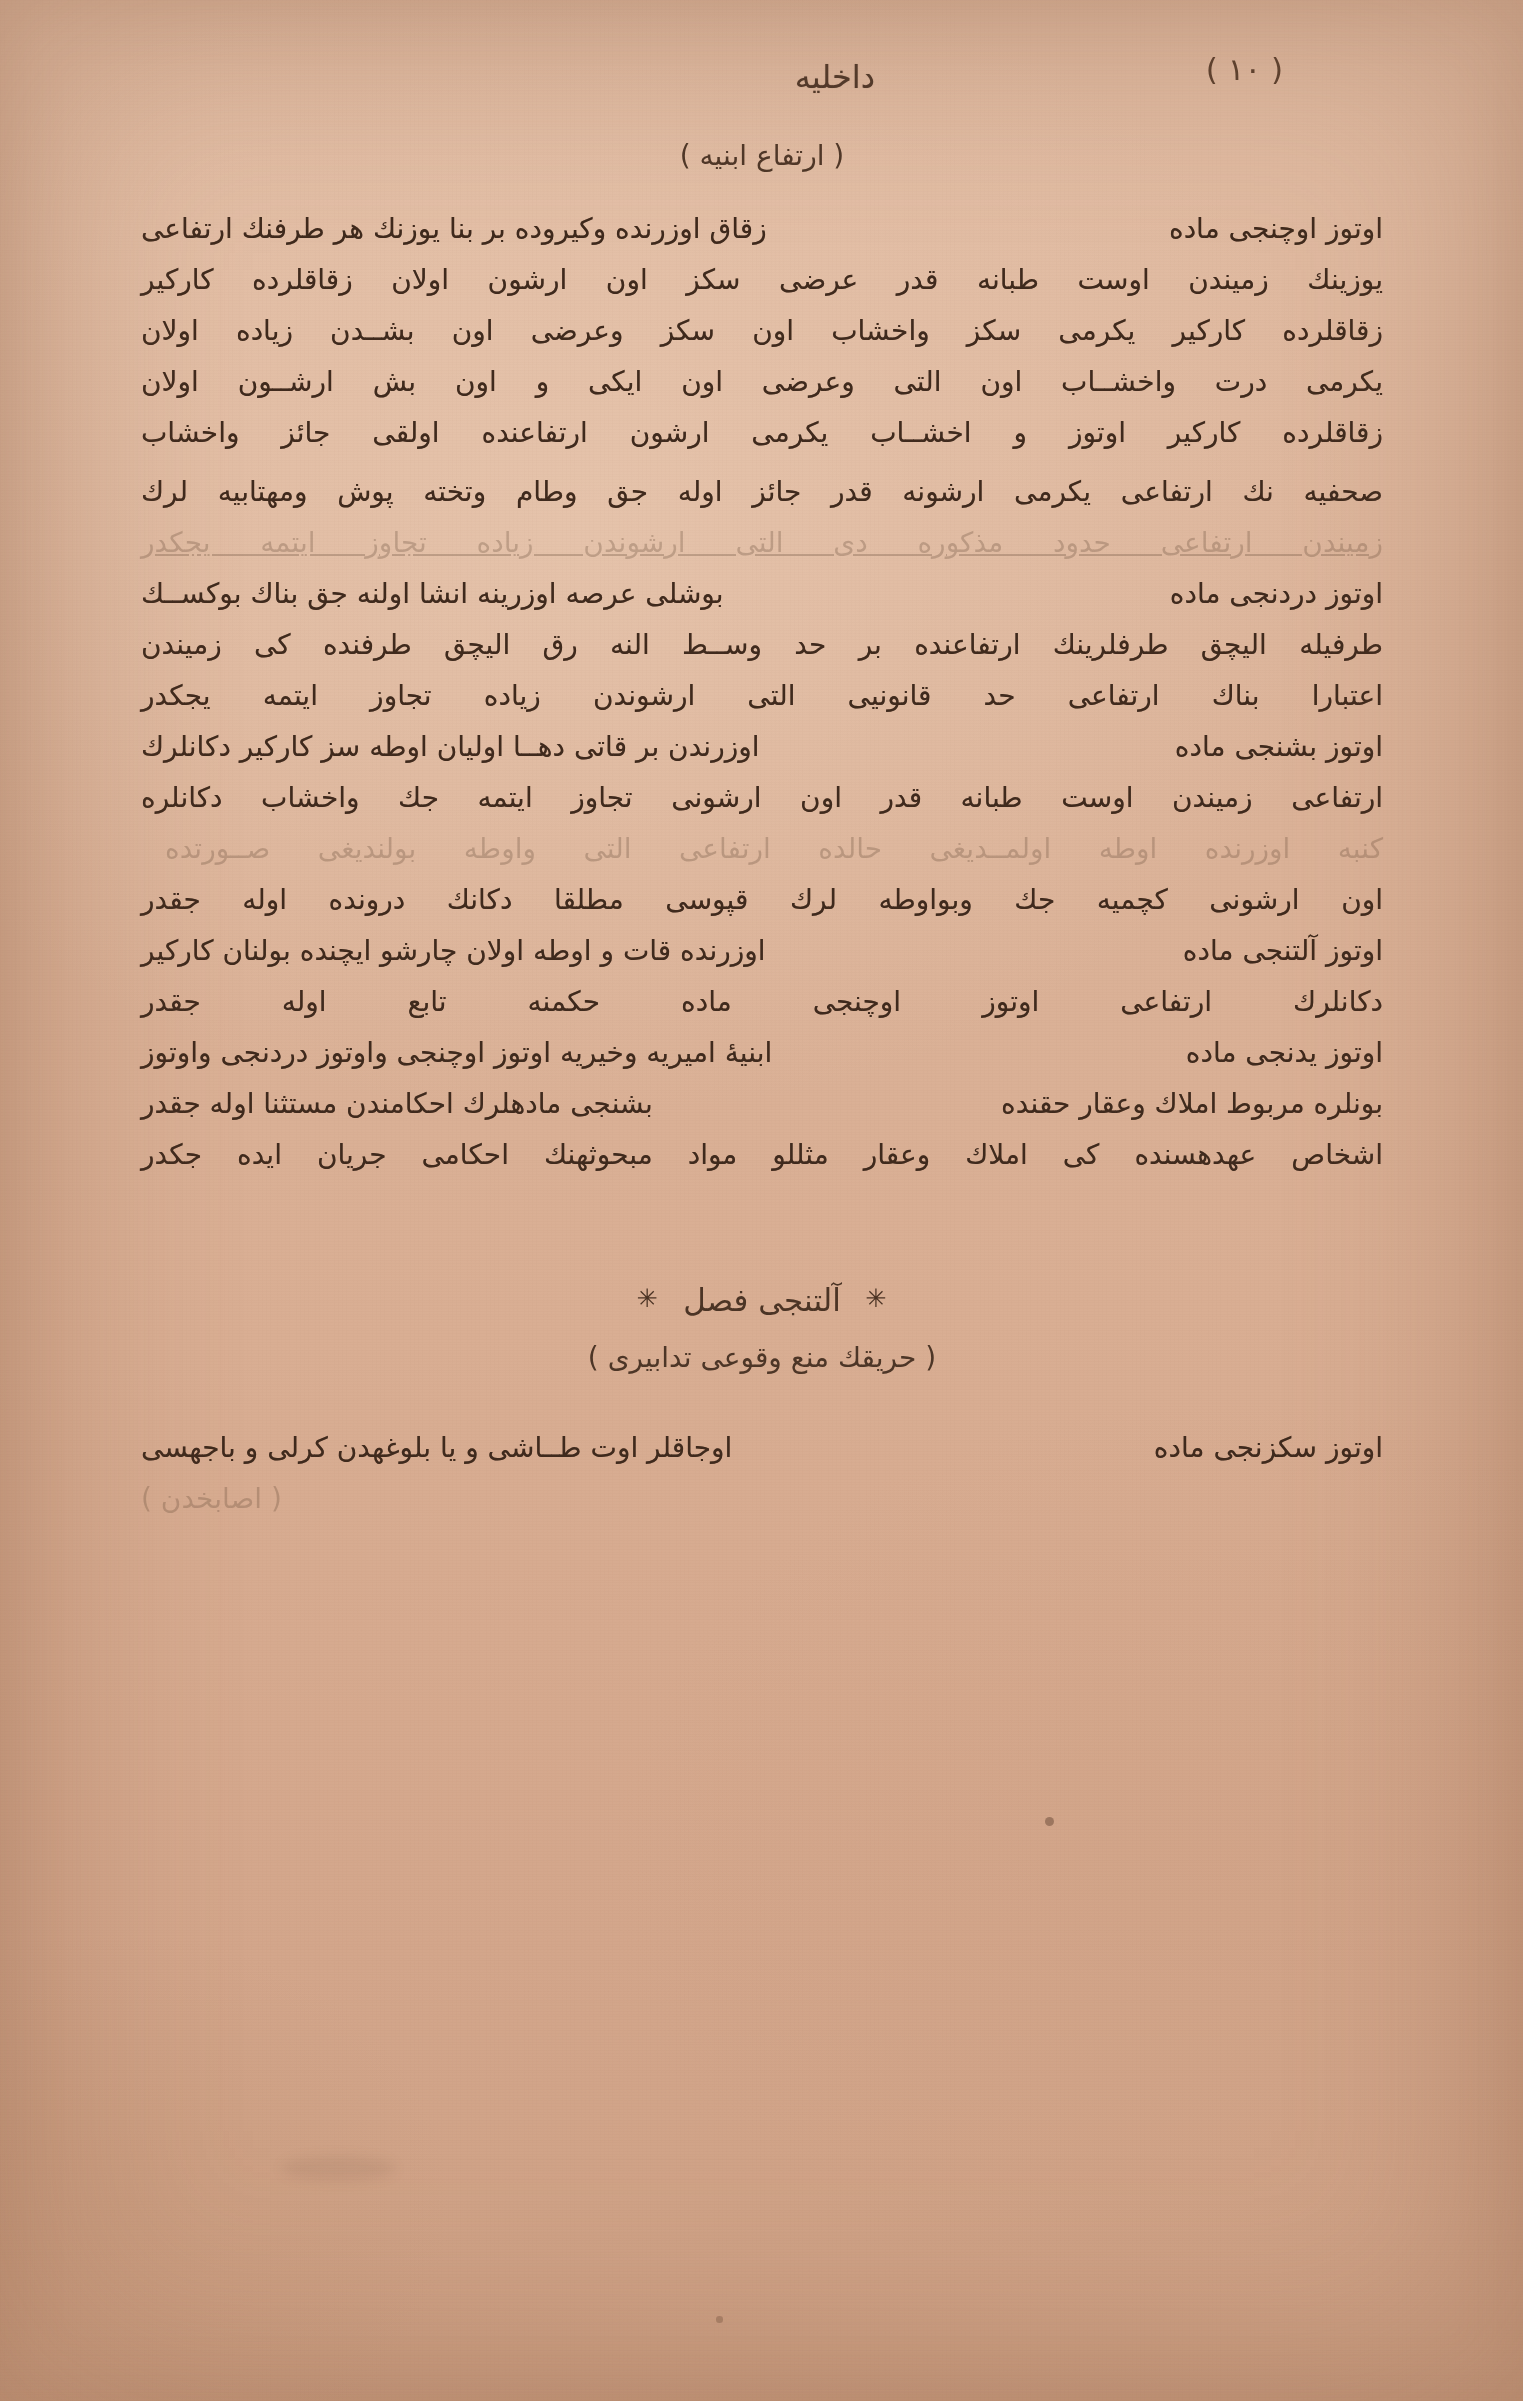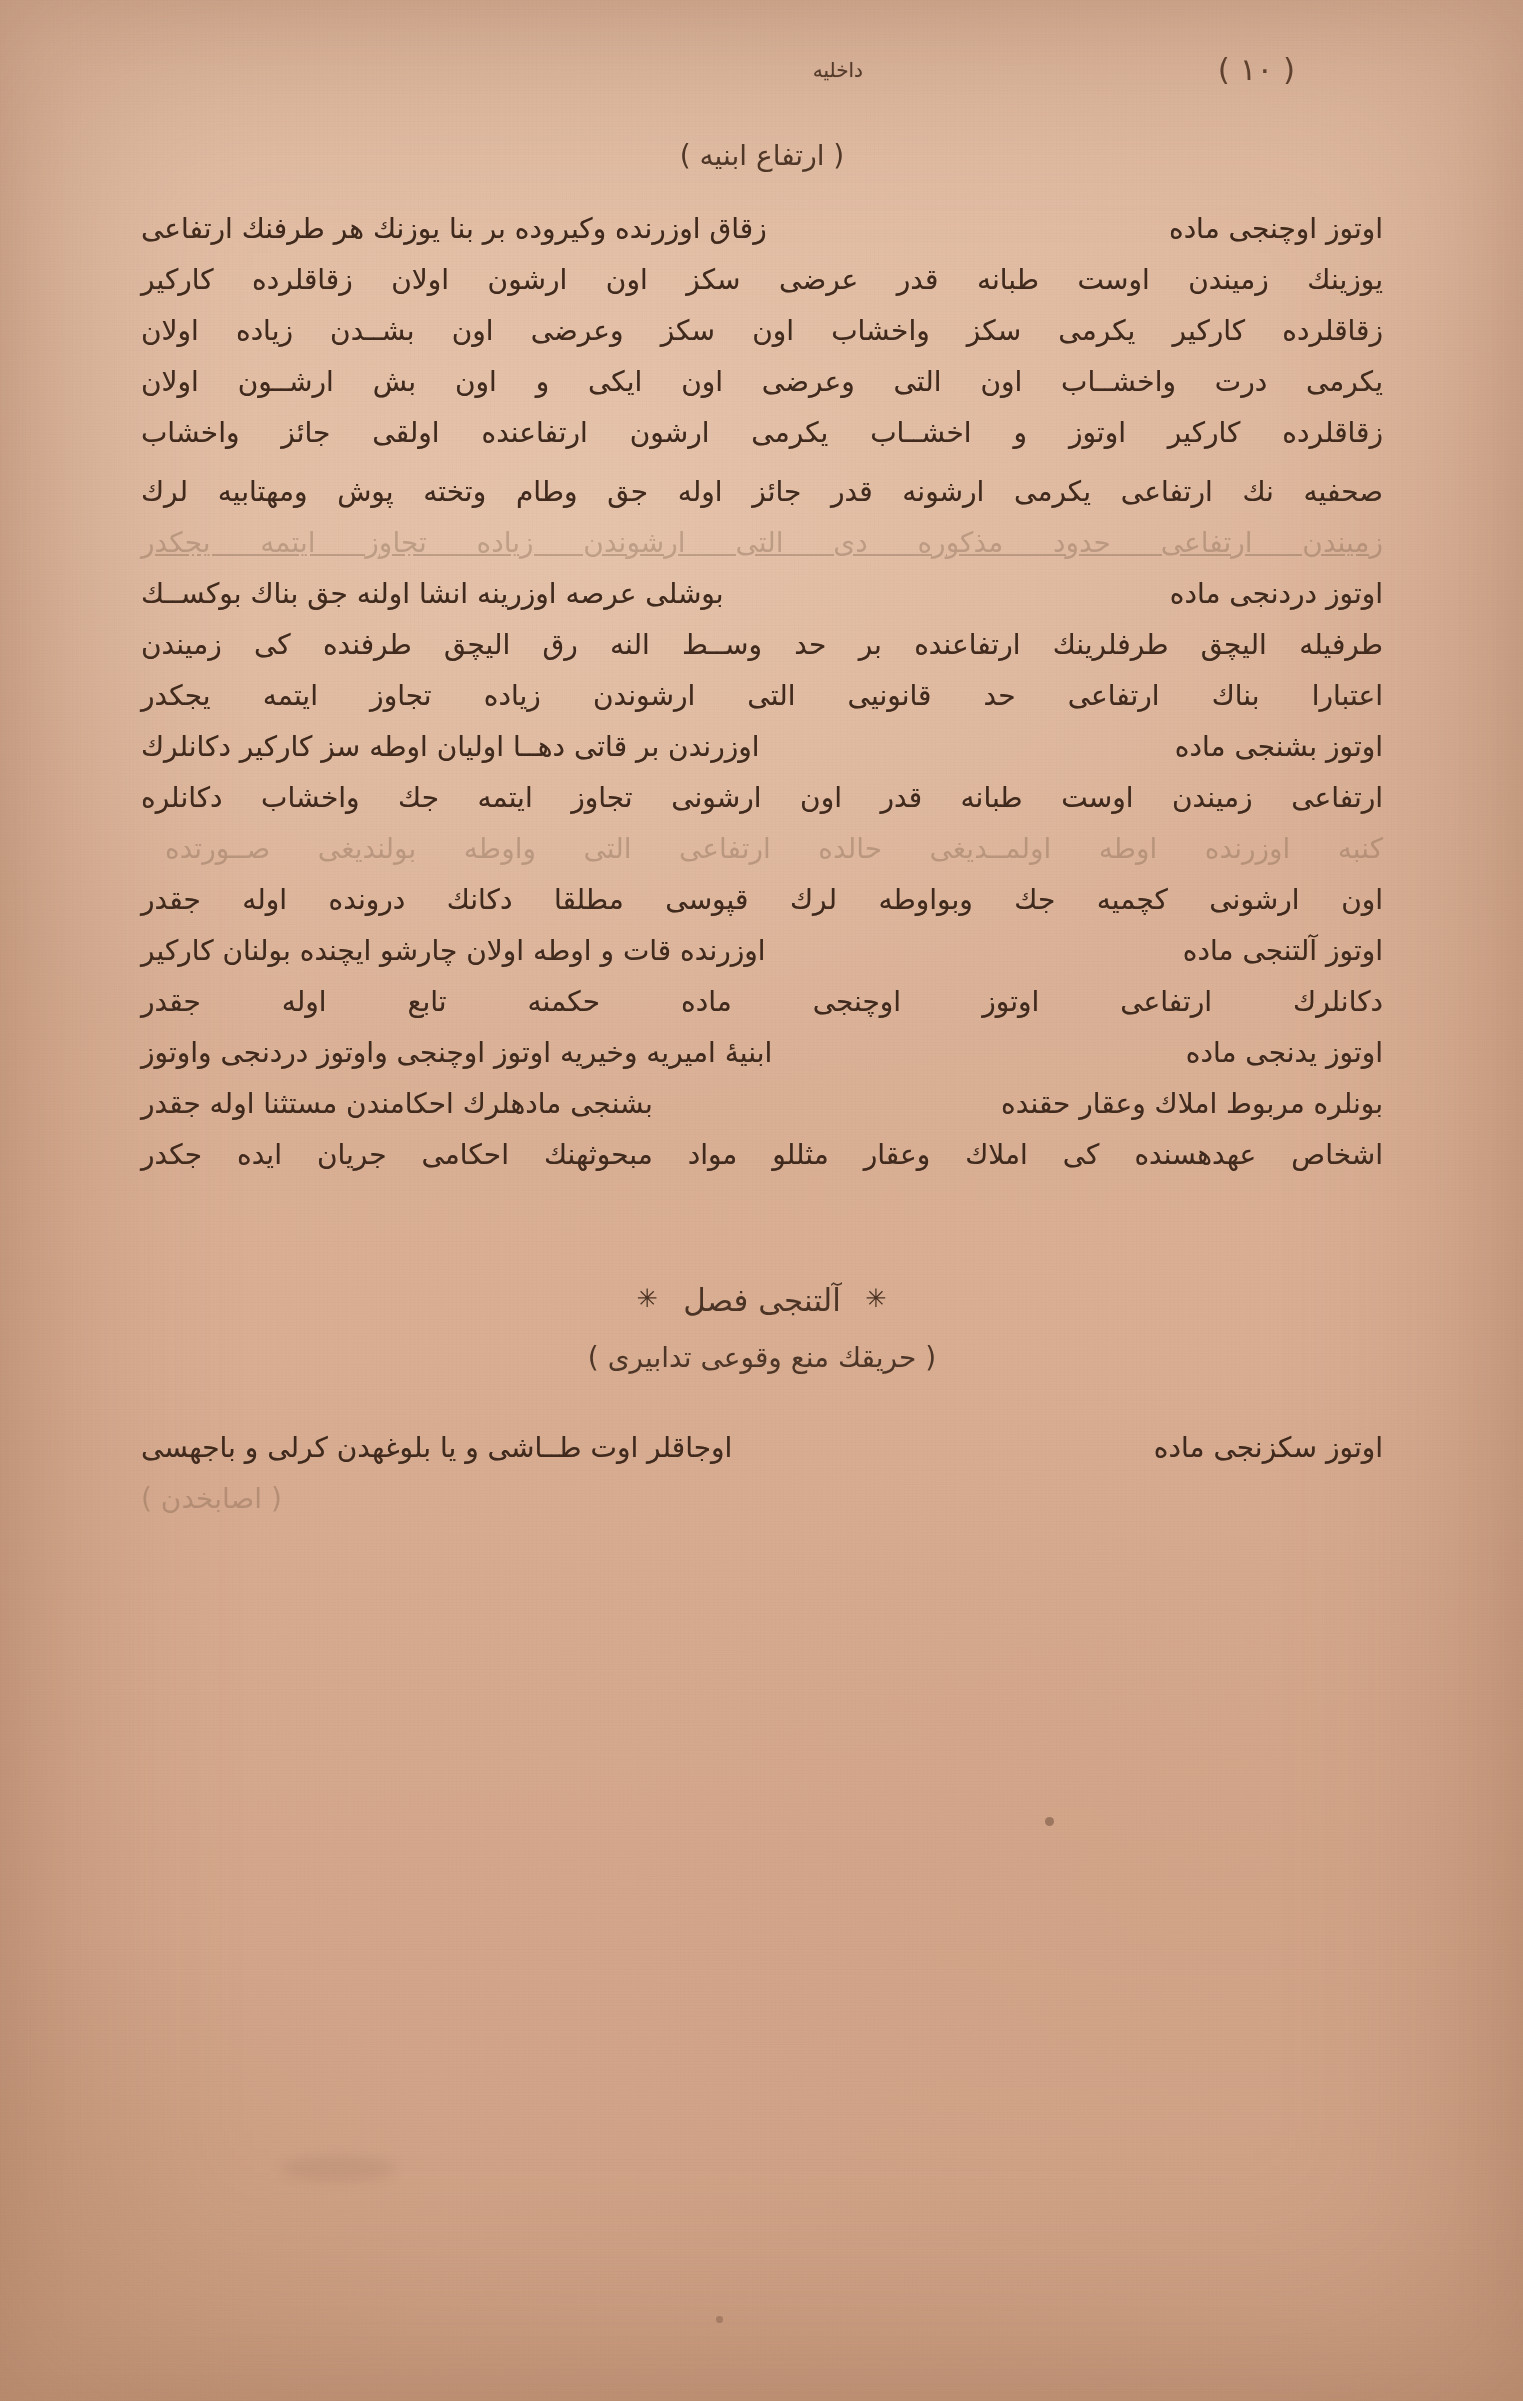--- a/index.html
+++ b/index.html
@@ -44,27 +44,27 @@
   }
   .rtl{direction:rtl;unicode-bidi:embed;}
 
   
   #head{
     position:relative;
     height:73px;
     color:#4c3526;
   }
   #head-title{
-    position:absolute;right:520px;top:15px;
-    font-size:20px;letter-spacing:0.9px;
+    position:absolute;right:508px;top:15px;
+    font-size:32px;letter-spacing:0.9px;
     color:#4a3426;
     text-shadow:0 0 0.9px rgba(70,46,32,.35);
   }
   #head-pageno{
-    position:absolute;right:88px;top:7.5px;
+    position:absolute;right:100px;top:7.5px;
     font-size:31px;color:#563c2b;
     letter-spacing:5.6px;
   }
 
   
   .chapter{
     text-align:center;
     margin:32px 0 0 0;
     color:#4b3425;
     font-size:31px;

